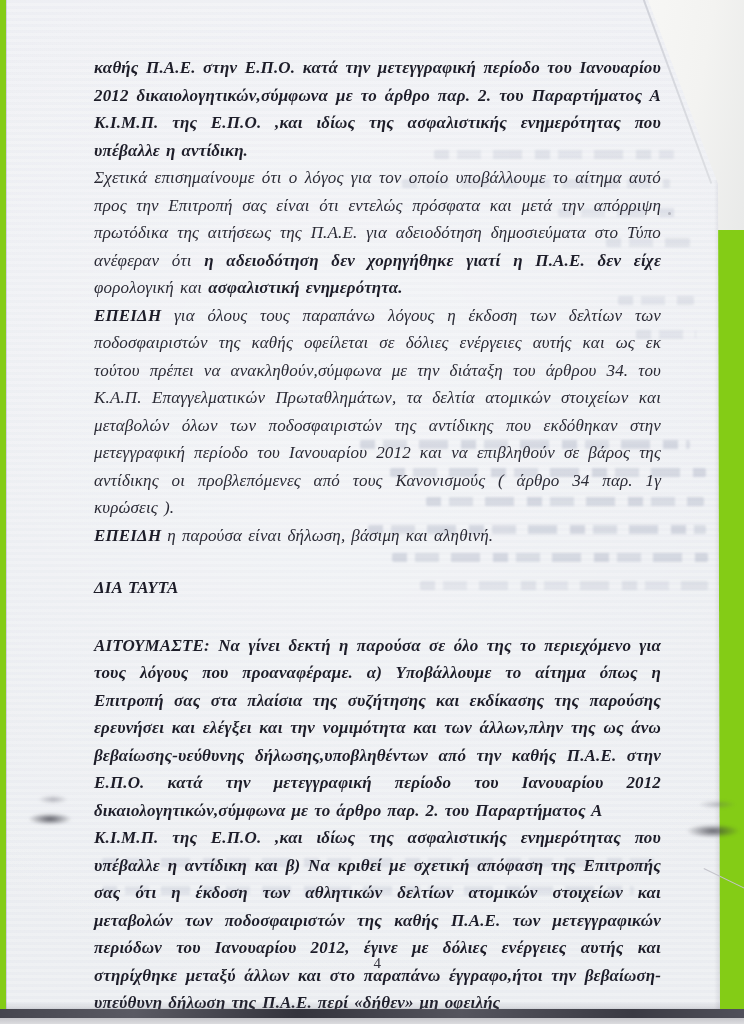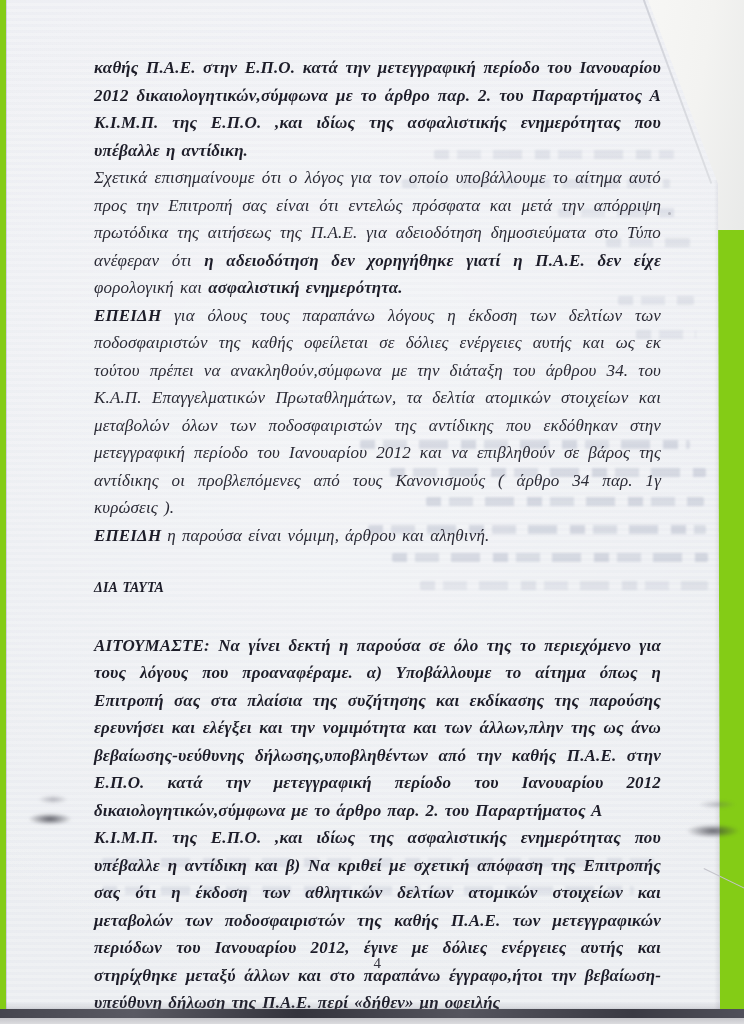--- a/index.html
+++ b/index.html
@@ -77,21 +77,21 @@
       rgba(118,128,158,.5) 59px 88px, rgba(118,128,158,0) 88px 101px);
   }
   .ghost.faint{opacity:.26;}
   
   .content{
     position:absolute;left:88px;top:54px;width:567px;
     font-style:italic;font-size:17px;line-height:27.5px;
     color:#2a2a35;text-align:justify;word-spacing:1.6px;letter-spacing:.15px;
   }
   .content p{margin:0;}
-  .content p.heading{margin:25px 0 30px 0;font-weight:bold;color:#1d1d29;font-size:14px;}
+  .content p.heading{margin:25px 0 30px 0;font-weight:bold;color:#1d1d29;font-size:17px;}
   .content .b{font-weight:bold;color:#1d1d29;}
   .page-number{
     position:absolute;left:0;top:896px;width:567px;text-align:center;
     font-style:normal;font-size:15px;color:#33333e;letter-spacing:.5px;
   }
 </style>
 </head>
 <body>
 
 <div id="scan">
@@ -112,21 +112,21 @@
     <div class="ghost" style="left:362px;top:525px;width:338px;"></div>
     <div class="ghost" style="left:386px;top:553px;width:316px;"></div>
     <div class="ghost faint" style="left:414px;top:581px;width:288px;"></div>
     <div class="ghost faint" style="left:96px;top:858px;width:556px;"></div>
     <div class="ghost faint" style="left:96px;top:886px;width:532px;"></div>
 
     <div class="content">
       <p class="para"><span class="b">καθής Π.Α.Ε. στην Ε.Π.Ο. κατά την μετεγγραφική περίοδο του Ιανουαρίου 2012 δικαιολογητικών,σύμφωνα με το άρθρο παρ. 2. του Παραρτήματος Α Κ.Ι.Μ.Π. της Ε.Π.Ο. ,και ιδίως της ασφαλιστικής ενημερότητας που υπέβαλλε η αντίδικη.</span></p>
         <p class="para"><span>Σχετικά επισημαίνουμε ότι ο λόγος για τον οποίο υποβάλλουμε το αίτημα αυτό προς την Επιτροπή σας είναι ότι εντελώς πρόσφατα και μετά την απόρριψη πρωτόδικα της αιτήσεως της Π.Α.Ε. για αδειοδότηση δημοσιεύματα στο Τύπο ανέφεραν ότι </span><span class="b">η αδειοδότηση δεν χορηγήθηκε γιατί η Π.Α.Ε. δεν είχε </span><span>φορολογική και </span><span class="b">ασφαλιστική ενημερότητα.</span></p>
         <p class="para"><span class="b">ΕΠΕΙΔΗ </span><span>για όλους τους παραπάνω λόγους  η έκδοση των δελτίων των ποδοσφαιριστών της καθής οφείλεται σε δόλιες ενέργειες αυτής και ως εκ τούτου πρέπει να ανακληθούν,σύμφωνα με την διάταξη του άρθρου 34. του Κ.Α.Π. Επαγγελματικών Πρωταθλημάτων, τα δελτία ατομικών στοιχείων και μεταβολών όλων των ποδοσφαιριστών της αντίδικης που εκδόθηκαν στην μετεγγραφική περίοδο του Ιανουαρίου 2012 και να επιβληθούν σε βάρος της αντίδικης οι προβλεπόμενες από τους Κανονισμούς ( άρθρο 34 παρ. 1γ κυρώσεις ).</span></p>
-        <p class="para"><span class="b">ΕΠΕΙΔΗ </span><span>η παρούσα είναι νόμιμη, άρθρου και αληθινή.</span></p>
+        <p class="para"><span class="b">ΕΠΕΙΔΗ </span><span>η παρούσα είναι δήλωση, βάσιμη και αληθινή.</span></p>
         <p class="heading"><span class="b">ΔΙΑ ΤΑΥΤΑ</span></p>
         <p class="para"><span class="b">ΑΙΤΟΥΜΑΣΤΕ: Να γίνει δεκτή η παρούσα σε όλο της το περιεχόμενο για τους λόγους που προαναφέραμε. α) Υποβάλλουμε το αίτημα όπως η Επιτροπή σας στα πλαίσια της συζήτησης και εκδίκασης της παρούσης ερευνήσει και ελέγξει και την νομιμότητα και των άλλων,πλην της ως άνω βεβαίωσης-υεύθυνης δήλωσης,υποβληθέντων από την καθής Π.Α.Ε. στην Ε.Π.Ο. κατά την μετεγγραφική περίοδο του Ιανουαρίου 2012 δικαιολογητικών,σύμφωνα με το άρθρο παρ. 2. του Παραρτήματος Α</span><br><span class="b">Κ.Ι.Μ.Π. της Ε.Π.Ο. ,και ιδίως της ασφαλιστικής ενημερότητας που υπέβαλλε η αντίδικη και β) Να κριθεί με σχετική απόφαση της Επιτροπής σας ότι  η έκδοση των αθλητικών δελτίων ατομικών στοιχείων και μεταβολών των ποδοσφαιριστών της καθής Π.Α.Ε. των μετεγγραφικών περιόδων του Ιανουαρίου 2012, έγινε με δόλιες ενέργειες αυτής και στηρίχθηκε μεταξύ άλλων και στο παραπάνω έγγραφο,ήτοι την βεβαίωση-υπεύθυνη δήλωση της Π.Α.Ε. περί «δήθεν» μη οφειλής</span></p>
         <div class="page-number">4</div>
     </div>
   </div>
 
   <div class="fold-line"></div>
   <div class="left-strip-line"></div>
   <div class="smudge l1"></div>
   <div class="smudge l2"></div>

